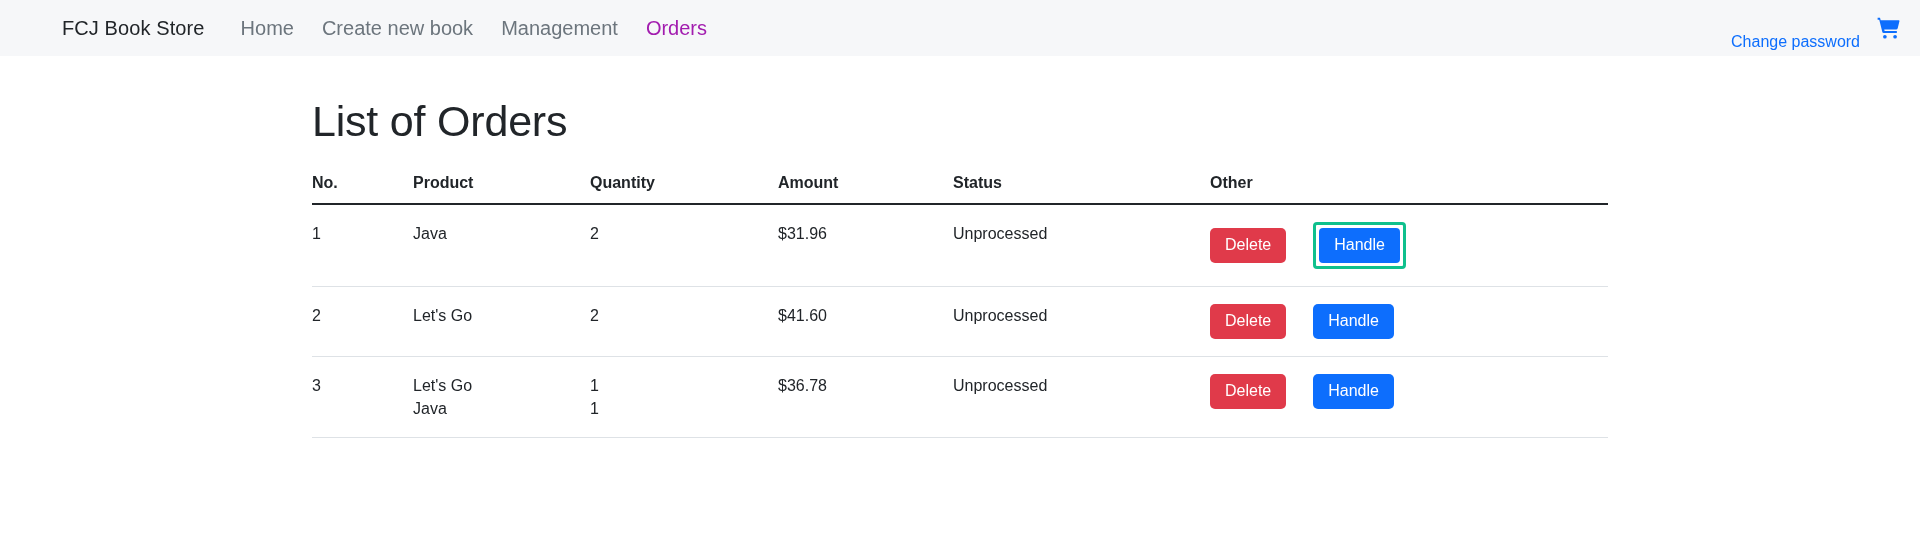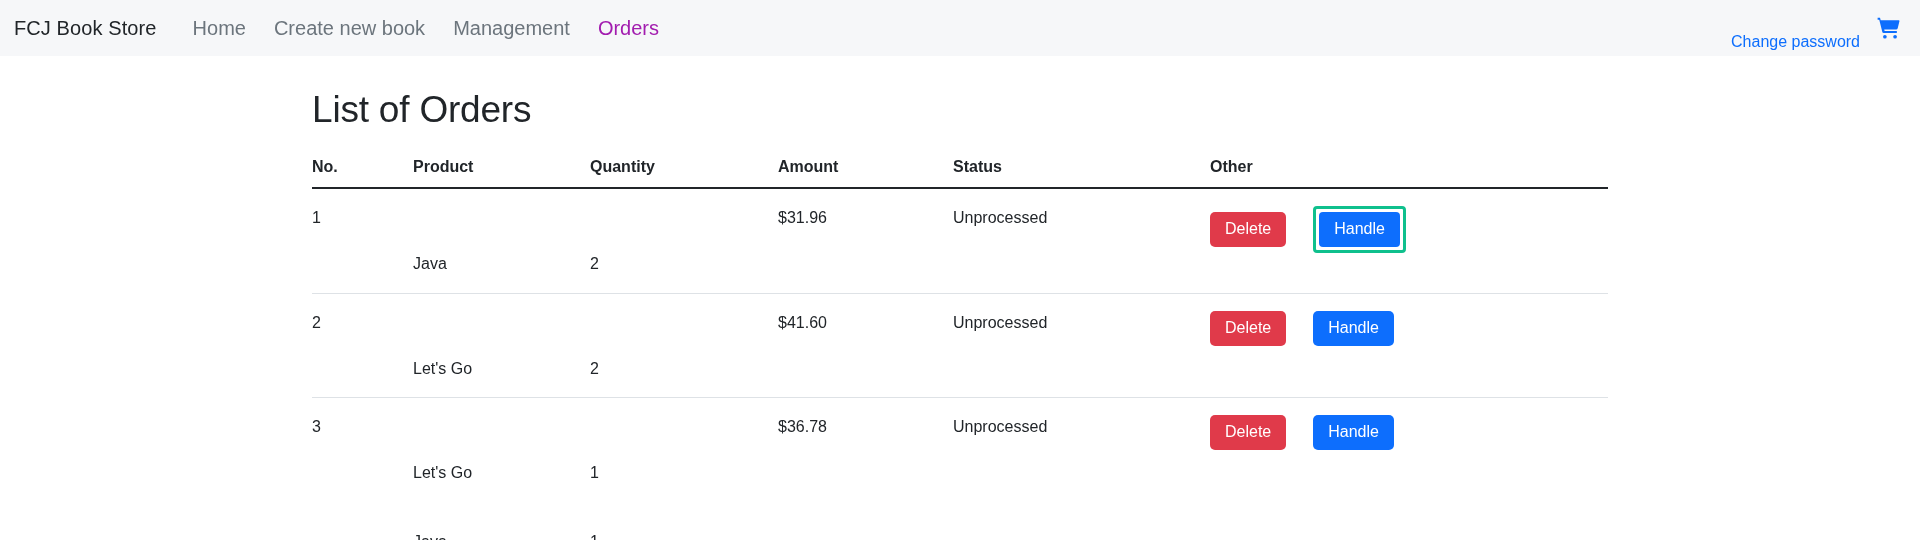--- a/index.html
+++ b/index.html
@@ -25,20 +25,21 @@
     box-sizing: border-box;
     width: 100%;
   }
   .brand {
     font-size: 20px;
     color: #212529;
     line-height: 1;
     letter-spacing: 0.1px;
     white-space: nowrap;
     margin-right: 22px;
+    margin-left: 48px;
   }
   .nav-links {
     display: flex;
     align-items: center;
     gap: 0px;
   }
   .nav-link {
     font-size: 20px;
     color: #6c757d;
     padding: 0 14px;
@@ -72,23 +73,23 @@
     cursor: pointer;
   }
 
   
   .main {
     padding-left: 312px;
     padding-top: 32px;
     box-sizing: border-box;
   }
   .page-title {
-    font-size: 37px;
-    color: #212529;
-    margin: 0 0 26px 0;
+    font-size: 43px;
+    color: #212529;
+    margin: 8px 0 26px 0;
     font-weight: normal;
     line-height: 1.2;
     letter-spacing: -0.2px;
   }
   .orders-table {
     width: 1296px;
     border-collapse: collapse;
     table-layout: fixed;
   }
   .orders-table th {
@@ -109,21 +110,21 @@
     vertical-align: top;
     line-height: 1.45;
   }
   .col-no      { width: 101px; }
   .col-product { width: 177px; }
   .col-qty     { width: 188px; }
   .col-amount  { width: 175px; }
   .col-status  { width: 257px; }
   .col-other   { width: 398px; }
 
-  .cell-lines > div { white-space: nowrap; margin-top: 46px; }
+  .cell-lines > div { white-space: nowrap; }
 
   .btn-group {
     display: flex;
     align-items: center;
     gap: 27px;
   }
   .btn {
     font-family: "Liberation Sans", sans-serif;
     font-size: 16px;
     line-height: 1;

